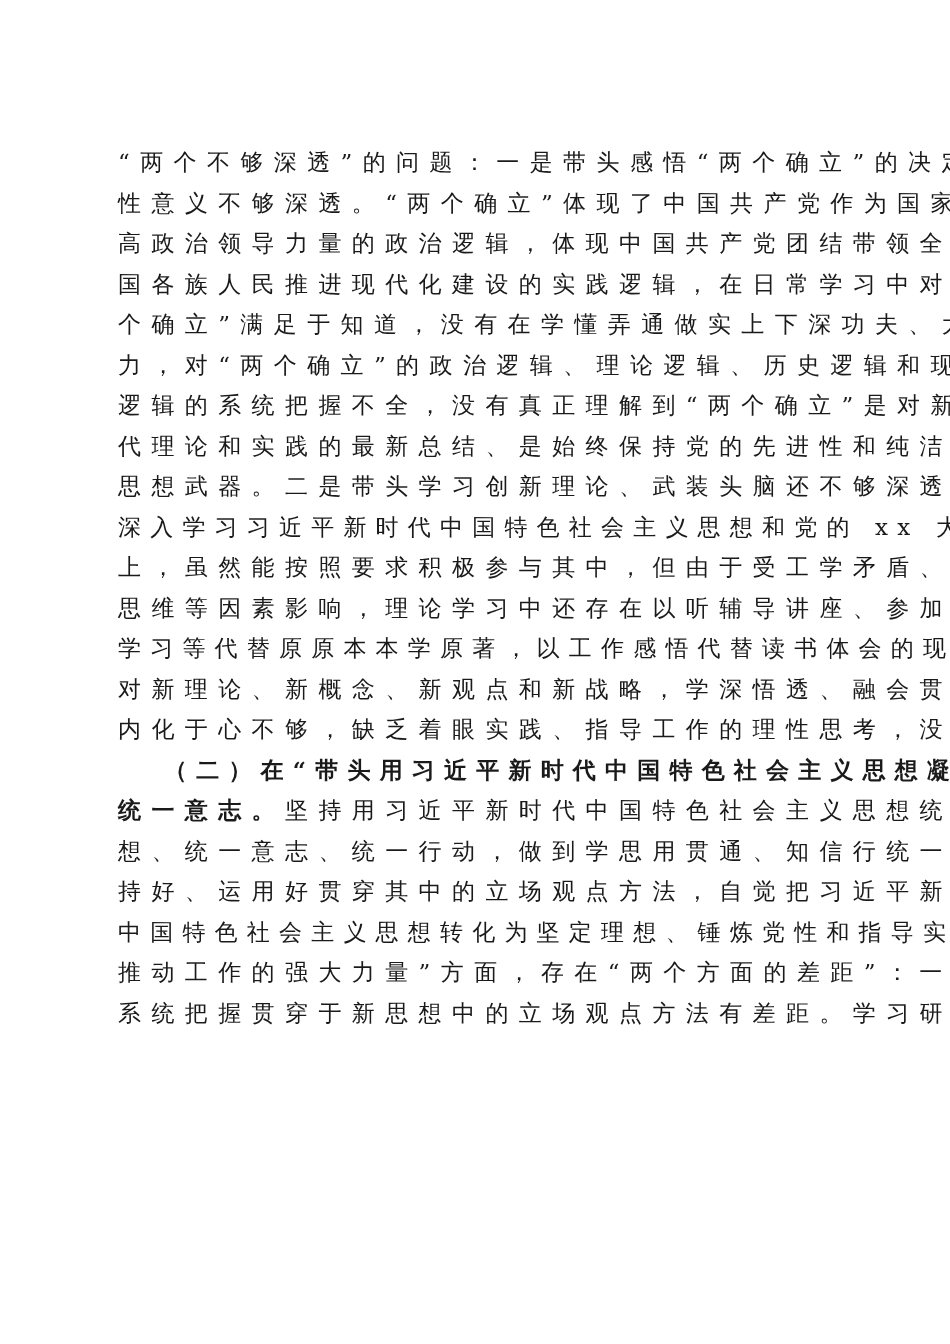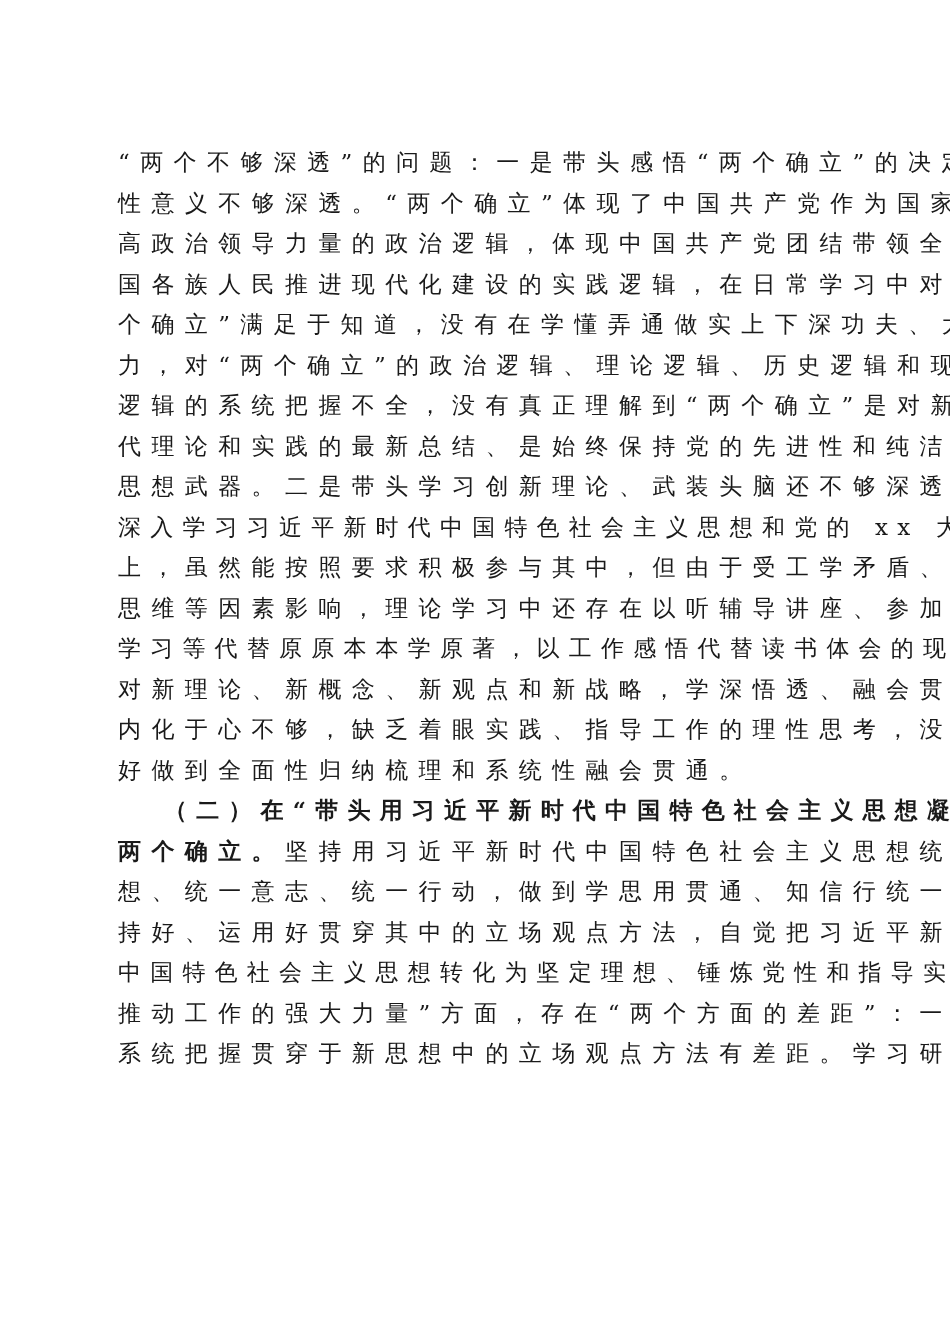--- a/index.html
+++ b/index.html
@@ -31,25 +31,24 @@
     <div class="line">力，对“两个确立”的政治逻辑、理论逻辑、历史逻辑和现实</div>
     <div class="line">逻辑的系统把握不全，没有真正理解到“两个确立”是对新时</div>
     <div class="line">代理论和实践的最新总结、是始终保持党的先进性和纯洁性的</div>
     <div class="line">思想武器。二是带头学习创新理论、武装头脑还不够深透。在</div>
     <div class="line" style="letter-spacing:9.2px">深入学习习近平新时代中国特色社会主义思想和党的 xx 大精神</div>
     <div class="line">上，虽然能按照要求积极参与其中，但由于受工学矛盾、惰性</div>
     <div class="line">思维等因素影响，理论学习中还存在以听辅导讲座、参加集体</div>
     <div class="line" style="letter-spacing:9.2px">学习等代替原原本本学原著，以工作感悟代替读书体会的现象。</div>
     <div class="line">对新理论、新概念、新观点和新战略，学深悟透、融会贯通、</div>
     <div class="line">内化于心不够，缺乏着眼实践、指导工作的理性思考，没有很</div>
-    <div class="line">好做到全面性归纳梳理和系统性融会贯通。</div>
 
     <div class="line indent bold" style="letter-spacing:9.2px">（二）在“带头用习近平新时代中国特色社会主义思想凝心</div>
     <div class="line">
-      <span class="bold">两个确立。</span><span>坚持用习近平新时代中国特色社会主义思想统一思</span>
+      <span class="bold">统一意志。</span><span>坚持用习近平新时代中国特色社会主义思想统一思</span>
     </div>
     <div class="line">想、统一意志、统一行动，做到学思用贯通、知信行统一，坚</div>
     <div class="line">持好、运用好贯穿其中的立场观点方法，自觉把习近平新时代</div>
     <div class="line" style="letter-spacing:9.2px">中国特色社会主义思想转化为坚定理想、锤炼党性和指导实践、</div>
     <div class="line">推动工作的强大力量”方面，存在“两个方面的差距”：一是</div>
     <div class="line">系统把握贯穿于新思想中的立场观点方法有差距。学习研究新</div>
   </div>
 </div>
 
 </body></html>

